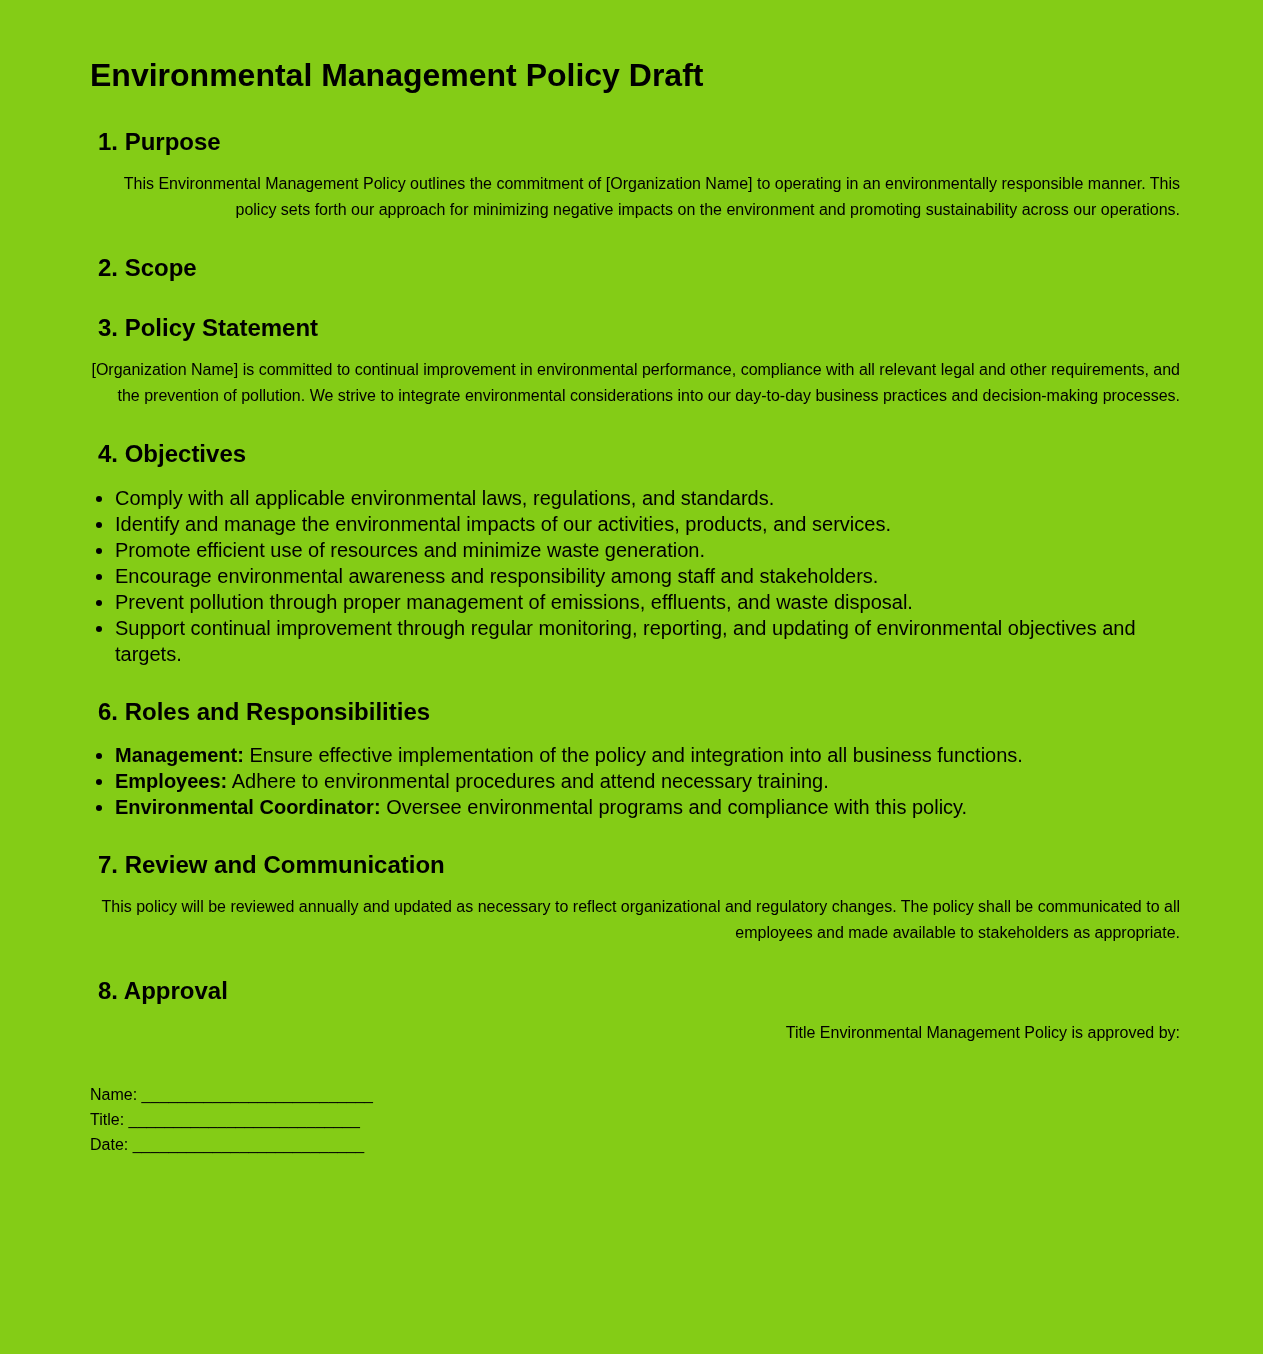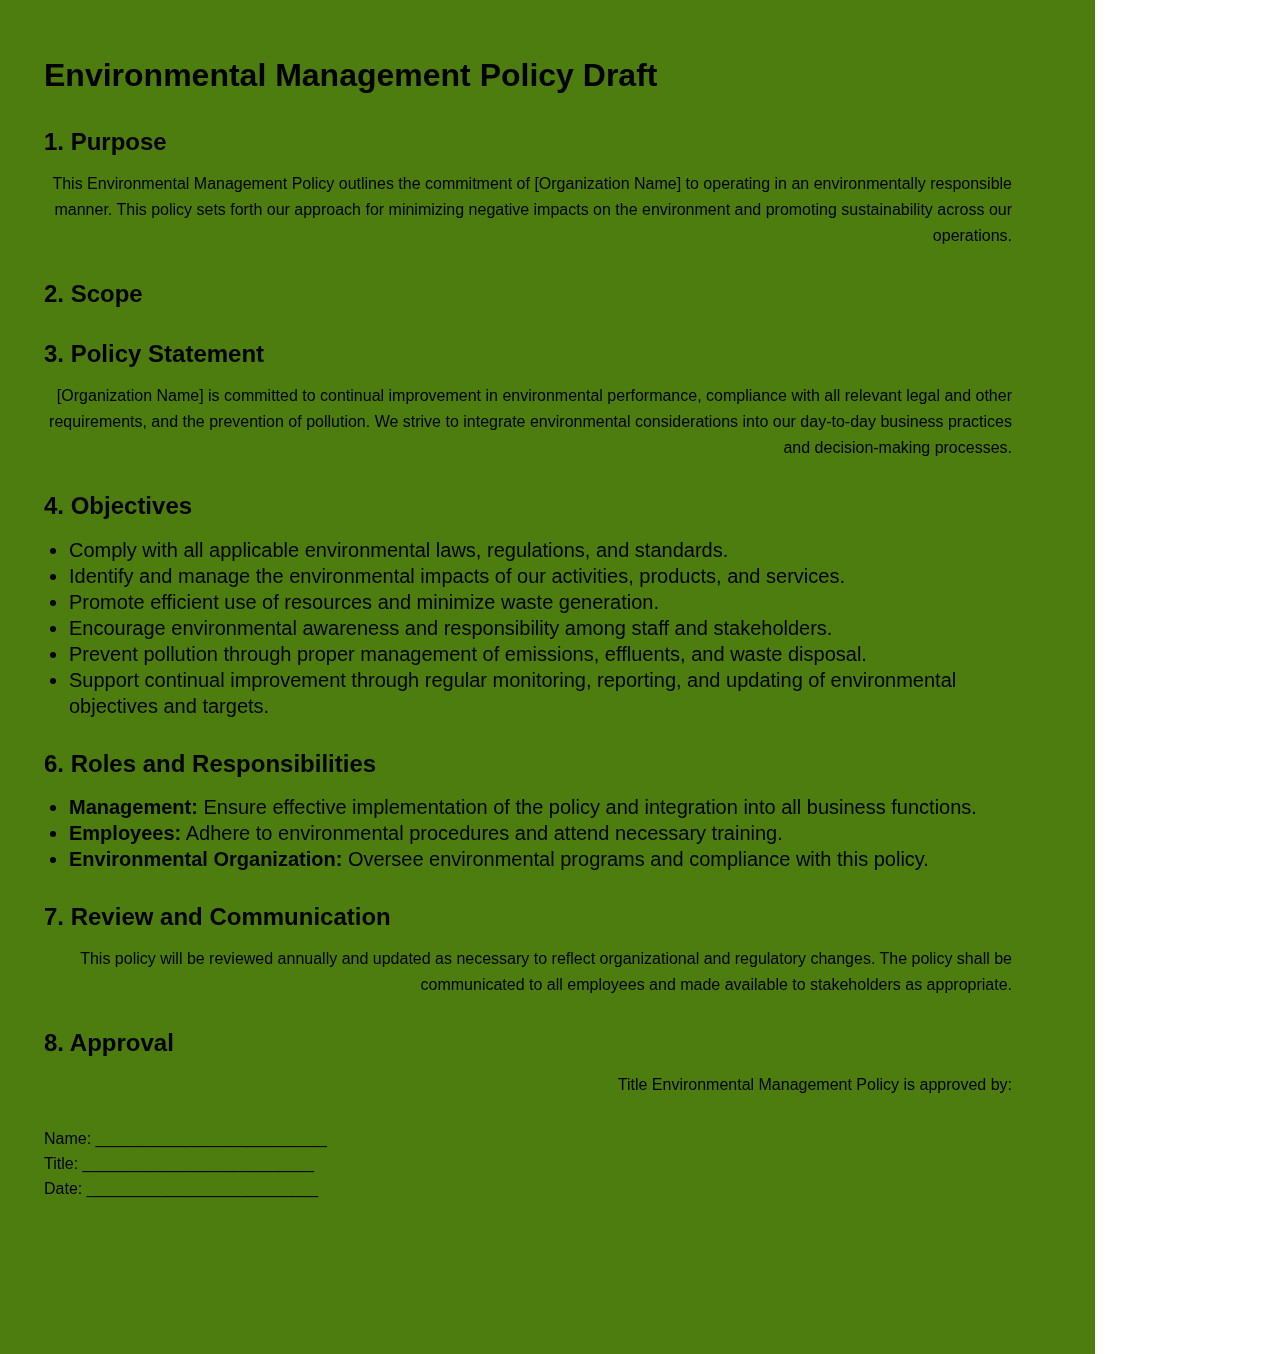--- a/index.html
+++ b/index.html
@@ -9,57 +9,57 @@
   }
   body {
     width: 1263px;
     height: 1354px;
     font-family: "Liberation Sans", "DejaVu Sans", sans-serif;
     color: #000000;
     box-sizing: border-box;
   }
   .page {
     box-sizing: border-box;
-    width: 1095px;
+    width: 1263px;
     min-height: 1354px;
-    padding: 56px 83px 40px 44px;
-    background: #4d7c0f;
+    padding: 56px 83px 40px 90px;
+    background: #84cc16;
   }
   h1.doc-title {
     font-size: 32px;
     font-weight: bold;
     line-height: 1.2;
     margin: 0 0 34px 0;
   }
   h2.sec-heading {
     font-size: 24px;
     font-weight: bold;
     line-height: 1.2;
-    margin: 31px 0 14px 0;
+    margin: 31px 0 14px 8px;
   }
   p.body-text {
     font-size: 16px;
     line-height: 26px;
     margin: 0 0 16px 0;
     text-align: right;
   }
   ul.doc-list {
     margin: 16px 0;
     padding-left: 25px;
     list-style: disc;
   }
   ul.doc-list li {
     font-size: 20px;
     line-height: 26px;
   }
   .role-label {
     font-weight: bold;
   }
   .signature-block {
-    margin-top: 28px;
+    margin-top: 36px;
   }
   .signature-block p {
     font-size: 16px;
     line-height: 25px;
     margin: 0;
   }
 </style>
 </head>
 <body>
 
@@ -92,21 +92,21 @@
       <li>Support continual improvement through regular monitoring, reporting, and updating of environmental objectives and targets.</li>
     </ul>
   </section>
 
 
   <section>
     <h2 class="sec-heading">6. Roles and Responsibilities</h2>
     <ul class="doc-list">
       <li><span class="role-label">Management:</span><span> Ensure effective implementation of the policy and integration into all business functions.</span></li>
       <li><span class="role-label">Employees:</span><span> Adhere to environmental procedures and attend necessary training.</span></li>
-      <li><span class="role-label">Environmental Organization:</span><span> Oversee environmental programs and compliance with this policy.</span></li>
+      <li><span class="role-label">Environmental Coordinator:</span><span> Oversee environmental programs and compliance with this policy.</span></li>
     </ul>
   </section>
 
   <section>
     <h2 class="sec-heading">7. Review and Communication</h2>
     <p class="body-text">This policy will be reviewed annually and updated as necessary to reflect organizational and regulatory changes. The policy shall be communicated to all employees and made available to stakeholders as appropriate.</p>
   </section>
 
   <section>
     <h2 class="sec-heading">8. Approval</h2>

